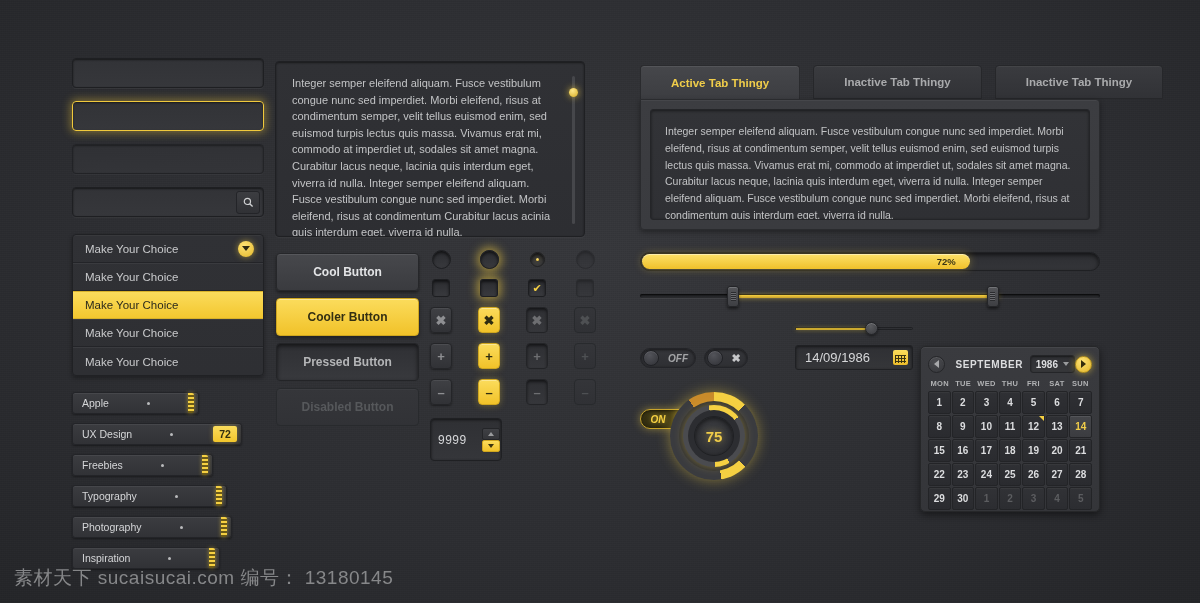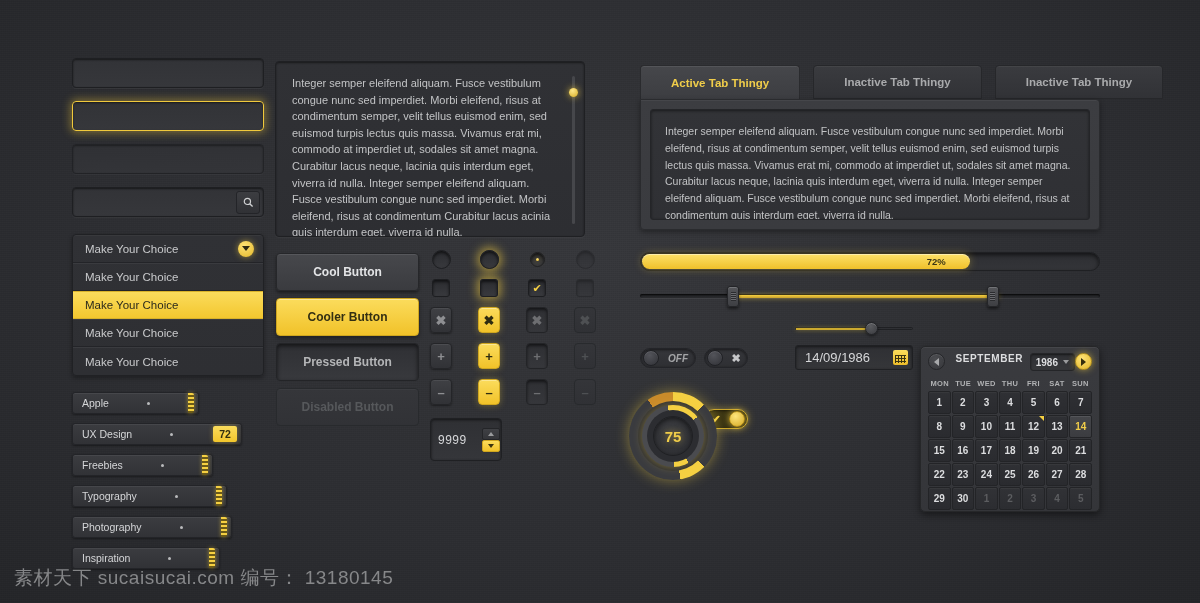--- a/index.html
+++ b/index.html
@@ -200,21 +200,21 @@
     position: absolute; left: 640px; top: 252px; width: 460px; height: 19px;
     background: linear-gradient(#2d2e32, #343539); border: 1px solid #1f2023; border-radius: 10px;
     box-shadow: inset 0 2px 4px rgba(0,0,0,.6);
   }
   .prog-fill {
     position: absolute; left: 1px; top: 1px; bottom: 1px;
     background: linear-gradient(#fde169, #f0c02a); border-radius: 9px;
     box-shadow: inset 0 1px 0 rgba(255,255,255,.45), 0 0 8px rgba(245,208,66,.35);
     display: flex; align-items: center; justify-content: flex-end;
   }
-  .prog-label { font-size: 9.5px; font-weight: bold; color: #3a3414; padding-right: 24px; }
+  .prog-label { font-size: 9.5px; font-weight: bold; color: #3a3414; padding-right: 14px; }
 
   
   .range { position: absolute; left: 640px; top: 286px; width: 460px; height: 20px; }
   .range .bar { position: absolute; left: 0; right: 0; top: 8px; height: 4px;
     background: linear-gradient(#1f2023, #2c2d31); border-radius: 2px;
     box-shadow: inset 0 1px 2px rgba(0,0,0,.8), 0 1px 0 rgba(255,255,255,.05); }
   .range .sel { position: absolute; top: 9px; height: 3px;
     background: linear-gradient(#f5d042, #c9a02a); box-shadow: 0 0 5px rgba(245,208,66,.6); }
   .rhandle { position: absolute; top: 0; width: 12px; height: 21px; border-radius: 3px;
     background: linear-gradient(#55565a, #3e3f43); border: 1px solid #242528; cursor: ew-resize;
@@ -258,21 +258,21 @@
     background: linear-gradient(#2f3034, #353639); border: 1px solid #1f2023; border-radius: 3px;
     box-shadow: inset 0 1px 3px rgba(0,0,0,.55); }
   .dateinp .dv { flex: 1; font-size: 13px; color: #d6d7d9; }
   .cal-ico { width: 15px; height: 15px; border-radius: 2px;
     background: linear-gradient(#fbdc5c, #eebd2a); position: relative; cursor: pointer; overflow: hidden; }
   .cal-ico::after { content:""; position:absolute; left:2px; right:2px; top:5px; bottom:2px;
     background: repeating-linear-gradient(#3a3310 0 1px, transparent 1px 3px),
                 repeating-linear-gradient(90deg, #3a3310 0 1px, transparent 1px 3px); }
 
   
-  .knob-wrap { position: absolute; left: 629px; top: 392px; width: 88px; height: 88px; }
+  .knob-wrap { position: absolute; left: 670px; top: 392px; width: 88px; height: 88px; }
   .knob-ring { position: absolute; inset: 0; border-radius: 50%; }
   .kr-outer {
     background: conic-gradient(from 135deg, #f5d042 0deg 35deg, #3a3b3f 35deg 190deg, #c98b2a 190deg 225deg, #f5d042 225deg 270deg, #3a3b3f 270deg 360deg);
     filter: drop-shadow(0 0 7px rgba(245,208,66,.45));
   }
   .kr-outer::after { content:""; position:absolute; inset: 9px; border-radius: 50%; background: #2e2f33; }
   .kr-inner { position: absolute; inset: 13px; border-radius: 50%;
     background: conic-gradient(from 150deg, #f5d042 0deg 28deg, #4a4b4f 28deg 200deg, #f5d042 200deg 262deg, #4a4b4f 262deg 360deg);
     filter: drop-shadow(0 0 5px rgba(245,208,66,.4)); }
   .kr-inner::after { content:""; position:absolute; inset: 5px; border-radius: 50%; background: #2c2d31; }
@@ -283,21 +283,21 @@
   .knob-val { font-size: 15px; font-weight: bold; color: #f0cd4a; text-shadow: 0 0 6px rgba(245,208,66,.5); }
 
   
   .cal {
     position: absolute; left: 920px; top: 346px; width: 180px; height: 166px;
     background: linear-gradient(#3a3b3f, #343539);
     border: 1px solid #262729; border-radius: 5px;
     box-shadow: inset 0 1px 0 rgba(255,255,255,.06), 0 3px 7px rgba(0,0,0,.45);
     padding: 6px 7px;
   }
-  .cal-head { display: flex; align-items: flex-start; justify-content: space-between; height: 22px; margin-bottom: 4px; }
+  .cal-head { display: flex; align-items: center; justify-content: space-between; height: 22px; margin-bottom: 4px; }
   .cal-nav { width: 17px; height: 17px; border-radius: 50%; display: flex; align-items: center; justify-content: center; cursor: pointer; }
   .cal-nav.prev { background: radial-gradient(circle at 40% 30%, #4b4c50, #35363a); border: 1px solid #252629;
     box-shadow: inset 0 1px 0 rgba(255,255,255,.12); }
   .cal-nav.next { background: radial-gradient(circle at 40% 30%, #ffe375, #e2b62a); border: 1px solid #c09b20;
     box-shadow: 0 0 7px rgba(245,208,66,.6); }
   .cal-nav.prev i { width:0;height:0;border-top:4px solid transparent;border-bottom:4px solid transparent;border-right:5px solid #a8a9ab; }
   .cal-nav.next i { width:0;height:0;border-top:4px solid transparent;border-bottom:4px solid transparent;border-left:5px solid #342d0c; }
   .cal-month { font-size: 10px; font-weight: bold; color: #dcdddf; letter-spacing: .6px; flex: 1; text-align: center; margin-left: 4px; }
   .cal-year { display: flex; align-items: center; gap: 5px; height: 18px; padding: 0 5px; border-radius: 3px;
     background: linear-gradient(#2f3034, #36373a); border: 1px solid #242528; cursor: pointer;

